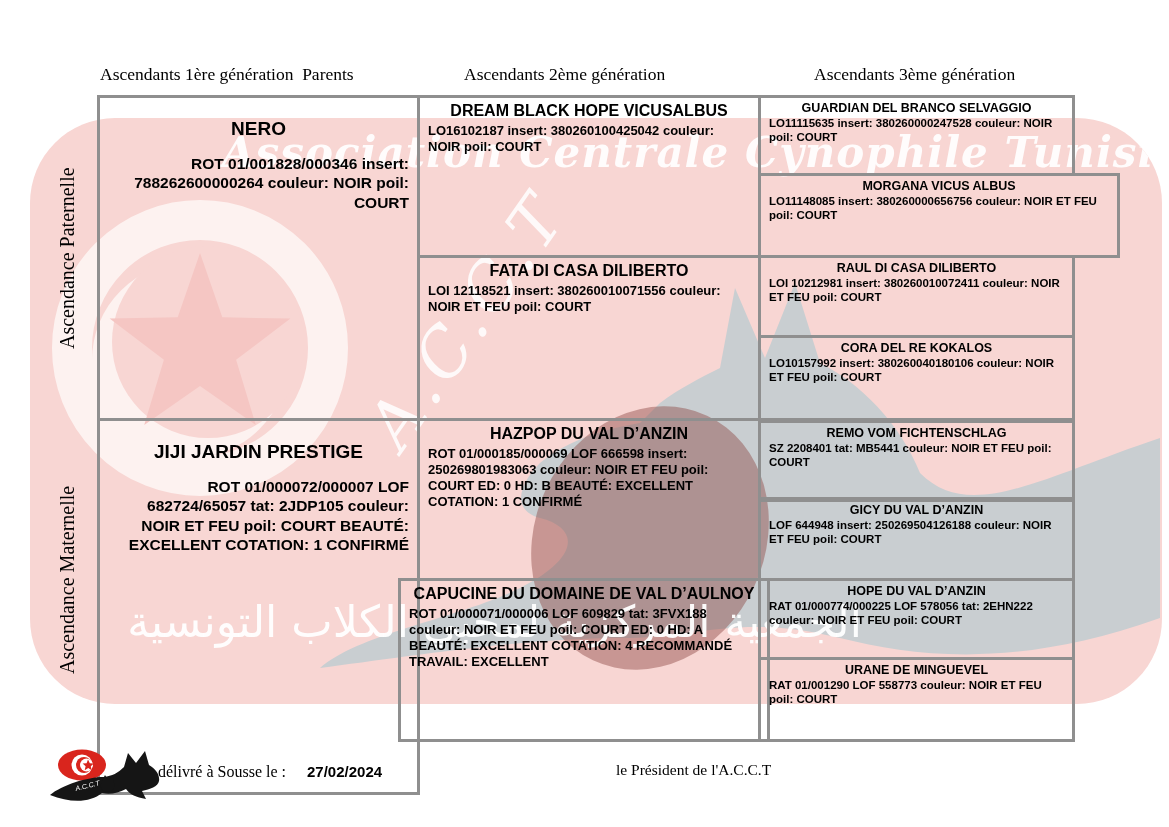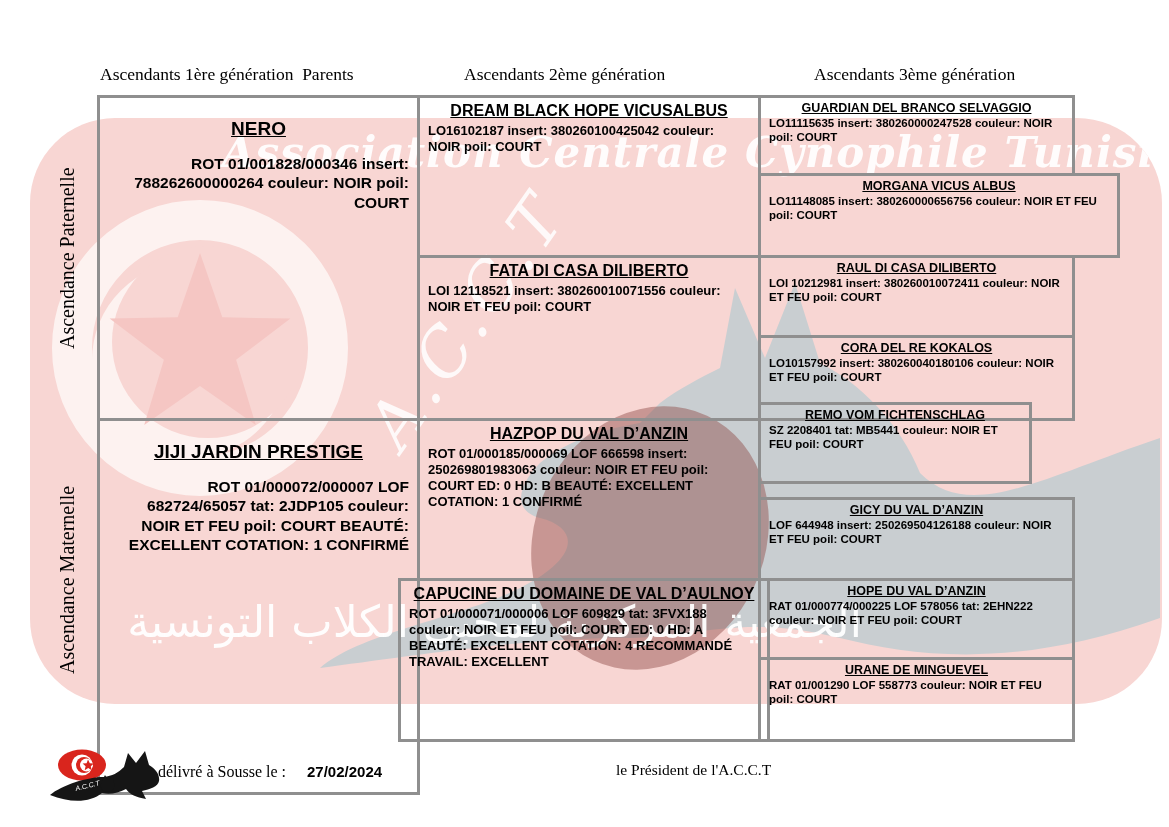--- a/index.html
+++ b/index.html
@@ -37,21 +37,21 @@
     position:absolute;left:50px;width:34px;z-index:2;
     writing-mode:vertical-rl;transform:rotate(180deg);
     display:flex;align-items:center;justify-content:center;
     font-family:"Liberation Serif",serif;font-size:20px;white-space:nowrap;
   }
   
   .cell{
     position:absolute;border:3px solid #8f8f8f;box-sizing:border-box;
     padding:2px 8px;z-index:1;background:transparent;
   }
-  .cell .name{font-weight:bold;text-align:center;text-decoration:underline;}
+  .cell .name{font-weight:bold;text-align:center;}
   .cell .details{font-weight:bold;text-align:left;}
   .c1 .name{font-size:19px;margin-top:18px;}
   .c1 .details{font-size:15.5px;line-height:1.25;margin-top:14px;text-align:right;}
   .c2 .name{font-size:16px;margin-top:2px;line-height:1.15;}
   .c2 .details{font-size:13px;line-height:1.22;margin-top:3px;}
   .c3 .name{font-size:12.5px;margin-top:2px;line-height:1.1;}
   .c3 .details{font-size:11.5px;line-height:1.2;margin-top:1px;}
   
   .footer-text{position:absolute;z-index:2;}
   .issued-label{left:158px;top:763px;font-family:"Liberation Serif",serif;font-size:16px;}
@@ -129,21 +129,21 @@
     <div class="details">LO11148085 insert: 380260000656756 couleur: NOIR ET FEU poil: COURT</div>
   </div>
   <div class="cell c3" style="left:758px;top:255px;width:317px;height:83px">
     <div class="name">RAUL DI CASA DILIBERTO</div>
     <div class="details">LOI 10212981 insert: 380260010072411 couleur: NOIR ET FEU poil: COURT</div>
   </div>
   <div class="cell c3" style="left:758px;top:335px;width:317px;height:86px">
     <div class="name">CORA DEL RE KOKALOS</div>
     <div class="details">LO10157992 insert: 380260040180106 couleur: NOIR ET FEU poil: COURT</div>
   </div>
-  <div class="cell c3" style="left:758px;top:402px;width:274px;height:82px">
+  <div class="cell c3" style="left:758px;top:420px;width:317px;height:82px">
     <div class="name">REMO VOM FICHTENSCHLAG</div>
     <div class="details">SZ 2208401 tat: MB5441 couleur: NOIR ET FEU poil: COURT</div>
   </div>
   <div class="cell c3" style="left:758px;top:497px;width:317px;height:84px">
     <div class="name">GICY DU VAL D’ANZIN</div>
     <div class="details">LOF 644948 insert: 250269504126188 couleur: NOIR ET FEU poil: COURT</div>
   </div>
   <div class="cell c3" style="left:758px;top:578px;width:317px;height:82px">
     <div class="name">HOPE DU VAL D’ANZIN</div>
     <div class="details">RAT 01/000774/000225 LOF 578056 tat: 2EHN222 couleur: NOIR ET FEU poil: COURT</div>

